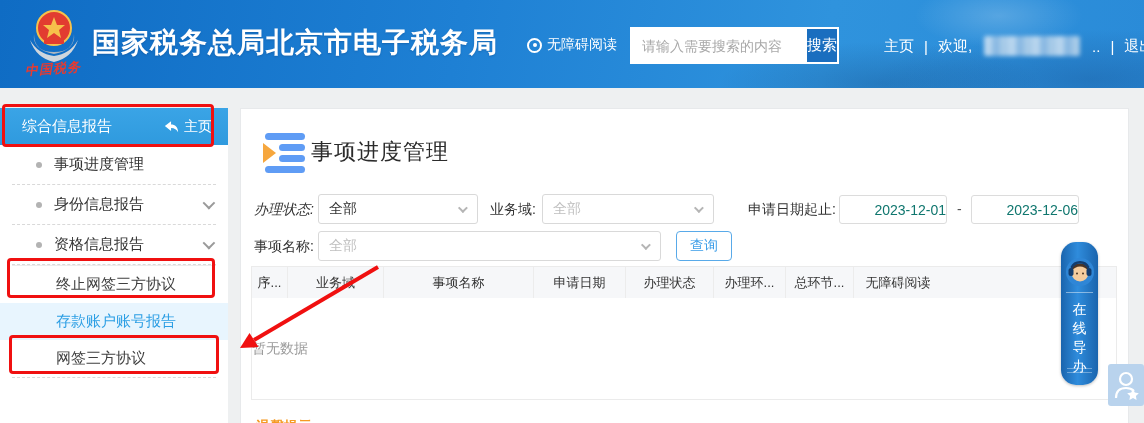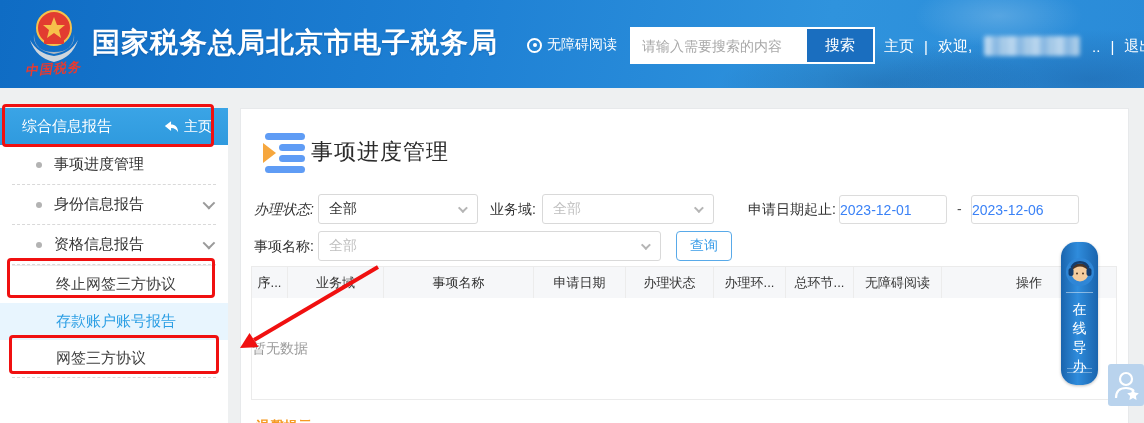--- a/index.html
+++ b/index.html
@@ -18,21 +18,21 @@
   .logo-caption { position:absolute; left:18px; top:60px; width:70px; text-align:center;
     color:#e93a2f; font-size:13px; font-style:italic; font-weight:bold; transform:rotate(-4deg); letter-spacing:1px; }
   .banner-title { position:absolute; left:92px; top:24px; color:#fff; font-size:28px; font-weight:bold; letter-spacing:1px;
     text-shadow:0 1px 2px rgba(0,40,90,.25); }
   .a11y { position:absolute; left:527px; top:36px; color:#fff; font-size:14px; display:flex; align-items:center; gap:5px; }
   .a11y .ring { width:15px; height:15px; border:2px solid #fff; border-radius:50%; position:relative; }
   .a11y .ring::after { content:""; position:absolute; left:3.5px; top:3.5px; width:4px; height:4px; background:#fff; border-radius:50%; }
   .search-wrap { position:absolute; left:630px; top:27px; display:flex; border:2px solid #fff; height:37px; }
   .search-input { width:175px; height:33px; border:none; outline:none; padding:0 10px; font-size:14px; color:#333; }
   .search-input::placeholder { color:#a9a9a9; }
-  .search-btn { width:66px; height:33px; border:none; background:#1a6ebf; color:#fff; font-size:15px; cursor:pointer; }
+  .search-btn { width:30px; height:33px; border:none; background:#1a6ebf; color:#fff; font-size:15px; cursor:pointer; }
   .top-nav { position:absolute; left:884px; top:36px; color:#fff; font-size:15px; display:flex; align-items:center; gap:10px; white-space:nowrap; }
   .blur-name { width:96px; height:20px; border-radius:2px; margin:0 2px;
     background:repeating-linear-gradient(90deg,#cfe2f3 0 8px,#9dc3e6 8px 16px,#bcd6ec 16px 24px);
     filter:blur(2px); opacity:.85; }
 
   
   .sidebar { position:absolute; left:0; top:108px; width:228px; height:315px; background:#fff; }
   .side-header { height:37px; background:linear-gradient(180deg,#3aa4e6,#2f9ade); color:#fff; display:flex; align-items:center;
     justify-content:space-between; padding:0 16px 0 22px; font-size:15px; }
   .side-home { display:flex; align-items:center; gap:5px; font-size:14px; cursor:pointer; }
@@ -51,22 +51,22 @@
   
   .card { position:absolute; left:240px; top:108px; width:889px; height:316px; background:#fff; border:1px solid #e7e9eb; }
   .page-title { position:absolute; left:20px; top:22px; display:flex; align-items:center; }
   .page-title .txt { font-size:22px; color:#2b2b2b; font-weight:500; margin-left:4px; letter-spacing:1px; }
 
   .f-label { position:absolute; font-size:14px; color:#333; line-height:30px; }
   .sel { position:absolute; height:30px; border:1px solid #d9d9d9; border-radius:3px; background:#fff; display:flex; align-items:center;
     padding:0 26px 0 10px; font-size:14px; color:#333; cursor:pointer; }
   .sel.dim { color:#bfbfbf; }
   .sel .chev-down { position:absolute; right:12px; top:11px; border-color:#b5b5b5; width:7px; height:7px; }
-  .datebox { position:absolute; height:29px; border:1px solid #dcdcdc; border-radius:3px; background:#fff; font-size:14px; color:#3b82f6;
-    display:flex; align-items:center; justify-content:flex-start; cursor:pointer; }
+  .datebox { position:absolute; height:29px; border:1px solid #dcdcdc; border-radius:3px; background:#fff; font-size:14px; color:#0f766e;
+    display:flex; align-items:center; justify-content:flex-end; cursor:pointer; }
   .dash { position:absolute; font-size:14px; color:#555; line-height:29px; }
   .query-btn { position:absolute; width:56px; height:30px; background:#fff; border:1px solid #59aae9; border-radius:4px;
     color:#3b9de8; font-size:14px; cursor:pointer; }
 
   .tbl { position:absolute; left:10px; top:157px; width:866px; border:1px solid #ebebeb; }
   .tbl-head { display:flex; height:31px; background:#f6f7f9; align-items:center; font-size:13px; color:#333; }
   .tbl-head > div { text-align:center; border-right:1px solid #ececec; overflow:hidden; white-space:nowrap; line-height:31px; }
   .tbl-head > div:last-child { border-right:none; }
   .c0{width:36px;} .c1{width:96px;} .c2{width:150px;} .c3{width:92px;} .c4{width:88px;}
   .c5{width:72px;} .c6{width:68px;} .c7{width:88px;} .c8{flex:1;}
@@ -211,21 +211,20 @@
   <div class="tbl">
     <div class="tbl-head">
       <div class="c0">序...</div>
       <div class="c1">业务域</div>
       <div class="c2">事项名称</div>
       <div class="c3">申请日期</div>
       <div class="c4">办理状态</div>
       <div class="c5">办理环...</div>
       <div class="c6">总环节...</div>
       <div class="c7">无障碍阅读</div>
-      <div class="c8">操作</div>
     </div>
     <div class="tbl-body">
       <span class="empty-text">暂无数据</span>
     </div>
   </div>
 
   <div class="clip-orange">温馨提示</div>
 </div>
 
 <div class="red-box" style="left:2px; top:104px; width:212px; height:43px;"></div>

